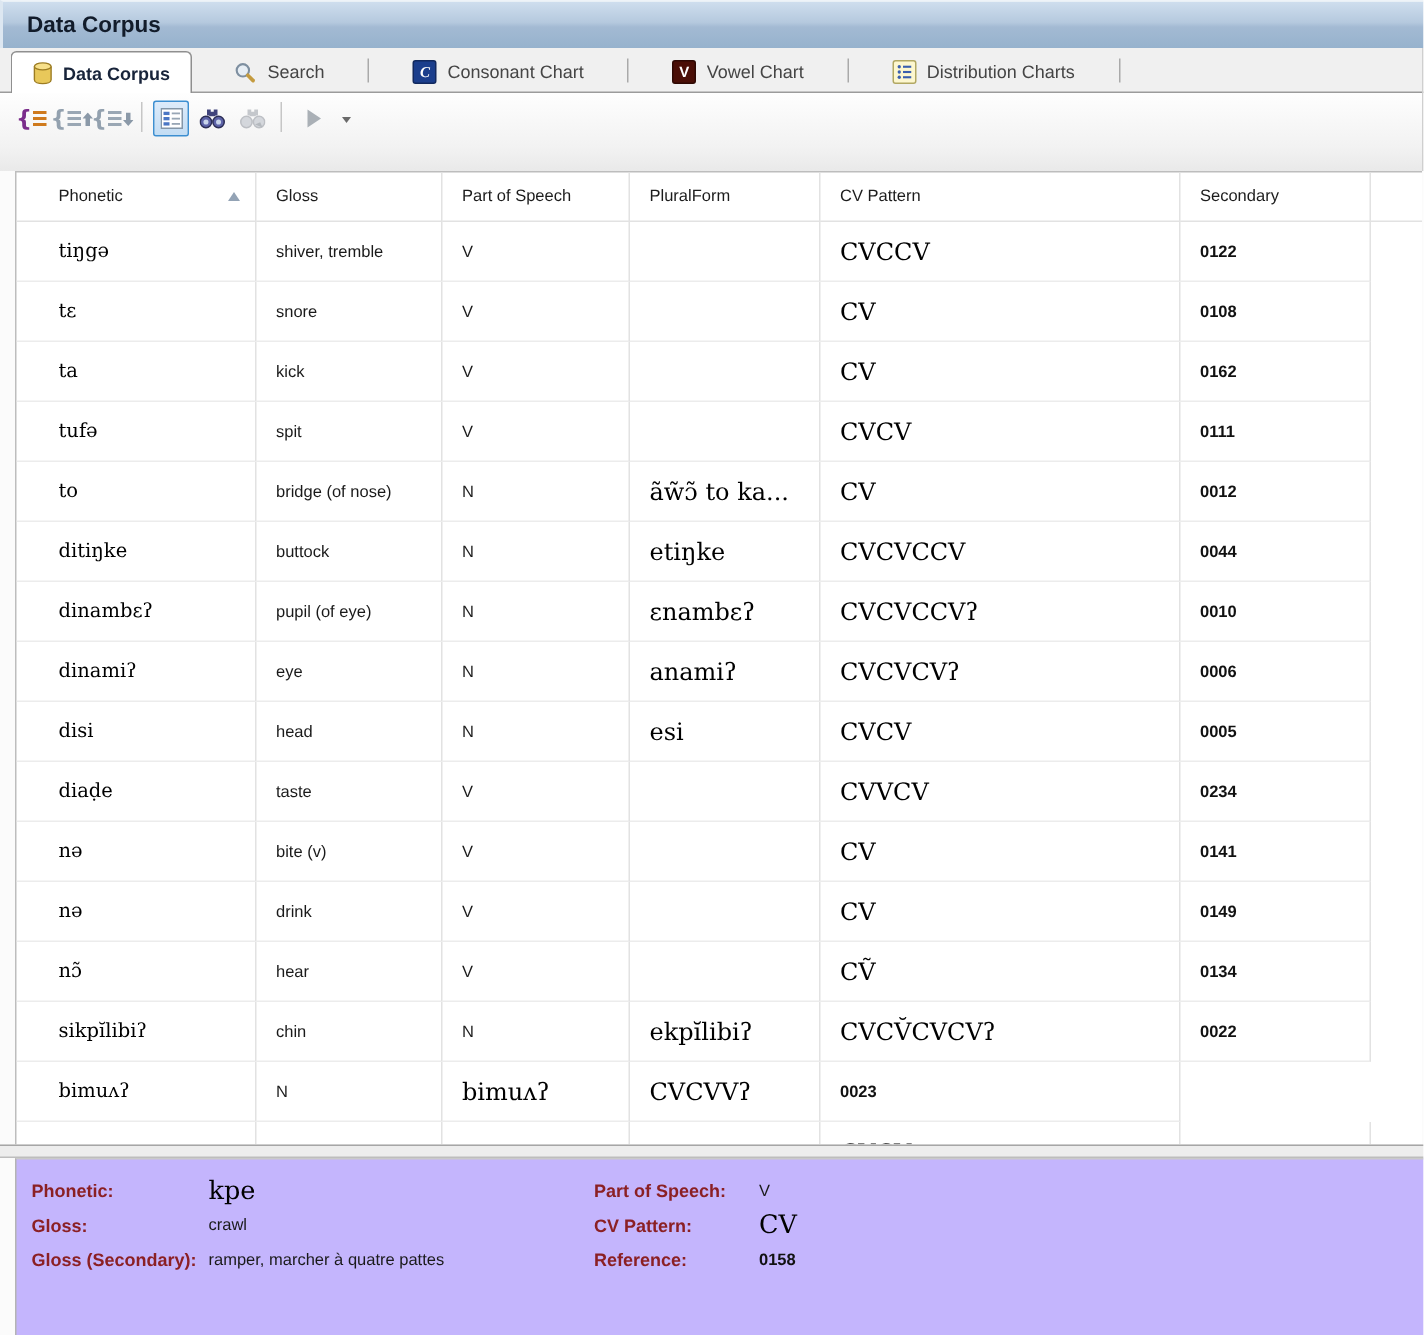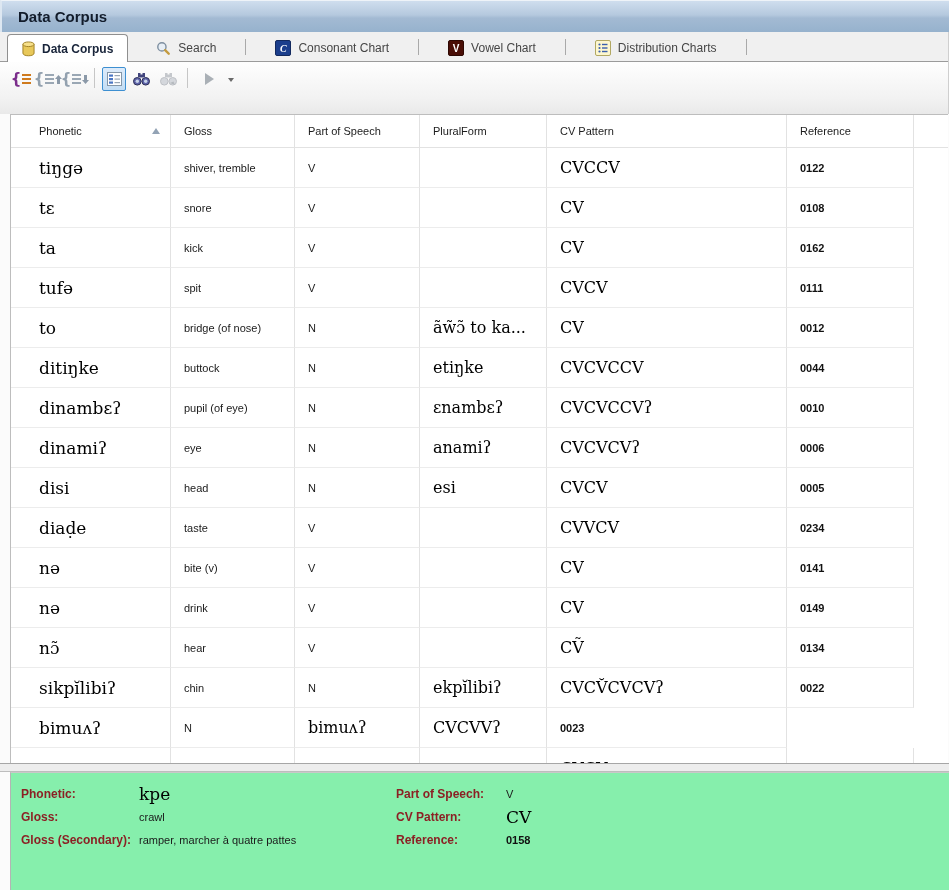--- a/index.html
+++ b/index.html
@@ -56,34 +56,34 @@
     background:#fff;border-top:1px solid #bdbdbd;border-left:1px solid #bdbdbd;overflow:hidden;
   }
   .trow,.thead{display:grid;grid-template-columns:160px 124px 125px 127px 240px 127px 1fr;}
   .thead{height:33px;}
   .trow{height:40px;}
   .cell{box-sizing:border-box;border-right:1px solid #e2e2e2;border-bottom:1px solid #ececec;
         display:flex;align-items:center;overflow:hidden;white-space:nowrap;padding-left:13px;}
   .c-fill{border-right:none;border-bottom:none;}
   .thead .cell{font-size:11px;color:#1c1c1c;border-bottom:1px solid #e2e2e2;}
   .c-phon{padding-left:28px;}
-  .serif-lg{font-family:"DejaVu Serif","Liberation Serif",serif;font-size:17px;color:#000;}
+  .serif-lg{font-family:"DejaVu Serif","Liberation Serif",serif;font-size:13px;color:#000;}
   .serif-md{font-family:"DejaVu Serif","Liberation Serif",serif;font-size:16px;color:#000;}
   .small{font-size:11px;color:#1a1a1a;}
   .refnum{font-size:11px;font-weight:bold;color:#111;}
   .sort-arrow{width:0;height:0;border-left:4.5px solid transparent;border-right:4.5px solid transparent;
               border-bottom:6px solid #93a3b5;margin-left:auto;margin-right:10px;}
   .trow.partial{height:15px;overflow:hidden;}
   .trow.partial .cell{height:40px;border-bottom:none;}
   
   .band{position:absolute;left:0;top:763px;width:949px;height:9px;box-sizing:border-box;
         background:#ededed;border-top:1px solid #a6a6a6;border-bottom:1px solid #bdbdbd;}
   
   .record{position:absolute;left:10px;top:772px;width:939px;height:118px;box-sizing:border-box;
-          background:#86efac;border-left:1px solid #b4b4b4;border-top:1px solid #c9c9c9;}
+          background:#c4b5fd;border-left:1px solid #b4b4b4;border-top:1px solid #c9c9c9;}
   .fieldcol{position:absolute;top:9px;}
   .fieldcol.left{left:10px;}
   .fieldcol.right{left:385px;}
   .drow{display:flex;align-items:center;height:23px;}
   .dlabel{font-size:12px;font-weight:bold;color:#8b2024;flex:0 0 auto;}
   .left .dlabel{width:118px;}
   .right .dlabel{width:110px;}
   .dval-serif{font-family:"DejaVu Serif","Liberation Serif",serif;font-size:17px;color:#000;}
   .dval-small{font-size:11px;color:#1a1a1a;}
   .dval-ref{font-size:11px;font-weight:bold;color:#111;}
@@ -229,21 +229,21 @@
     <div class="cell">
         <span>Part of Speech</span>
       </div>
     <div class="cell">
         <span>PluralForm</span>
       </div>
     <div class="cell">
         <span>CV Pattern</span>
       </div>
     <div class="cell">
-        <span>Reference</span>
+        <span>Secondary</span>
       </div>
     <div class="cell c-fill"></div>
   </div>
 
   <div>
       <div class="trow">
       <div class="cell c-phon serif-lg">tiŋgə</div>
       <div class="cell small">shiver, tremble</div>
       <div class="cell small">V</div>
       <div class="cell serif-md"></div>

